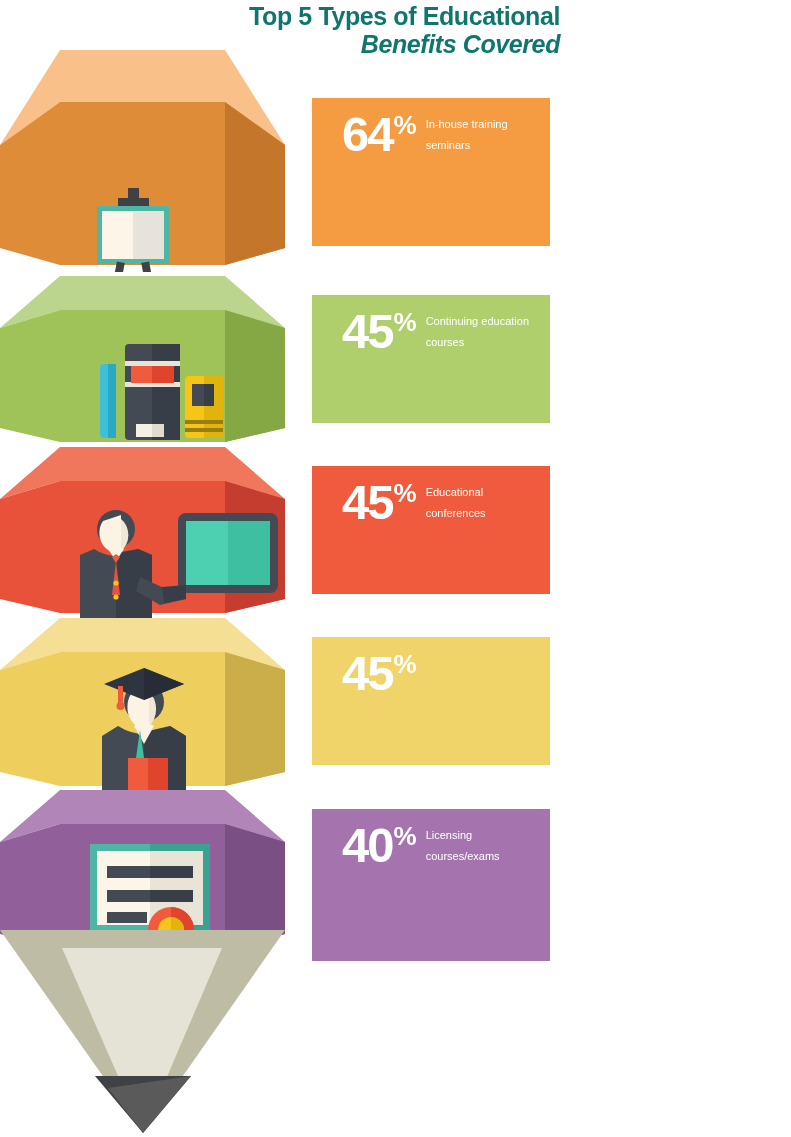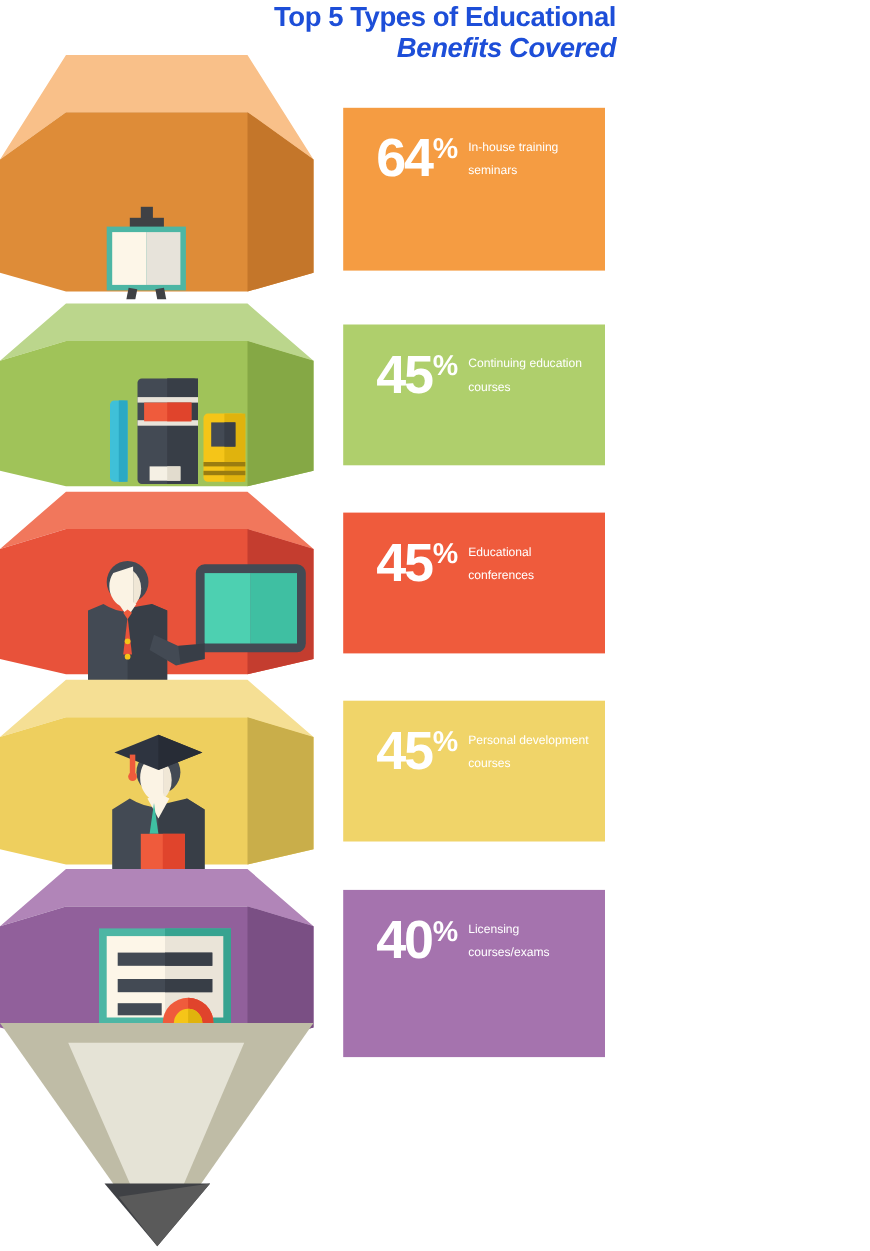--- a/index.html
+++ b/index.html
@@ -3,30 +3,30 @@
 <meta charset="utf-8">
 <style>
   html,body{margin:0;padding:0;background:#ffffff;}
   body{width:791px;height:1137px;position:relative;overflow:hidden;
        font-family:"Liberation Sans",sans-serif;}
 
   #stage{position:absolute;left:0;top:0;width:791px;height:1137px;}
 
   
   #title{position:absolute;left:150px;top:2px;width:410px;text-align:right;
-         color:#1d4ed8;font-weight:bold;font-size:25px;line-height:28px;
+         color:#0f766e;font-weight:bold;font-size:25px;line-height:28px;
          letter-spacing:-0.4px;}
   #title .l2{display:block;font-style:italic;}
 
   
   .seg{position:absolute;left:0;}
 
   
   .flag{position:absolute;color:#ffffff;}
-  .flag .inner{position:absolute;left:30px;top:24px;right:8px;
+  .flag .inner{position:absolute;left:30px;top:14px;right:8px;
                display:flex;align-items:flex-start;}
   .pct{font-size:49px;font-weight:bold;line-height:44px;letter-spacing:-2px;
        display:flex;align-items:flex-start;}
   .pct .num{display:inline-block;}
   .pct .sym{font-size:26px;line-height:26px;font-weight:bold;margin-left:1px;}
   .lbl{font-size:11px;line-height:20.5px;margin-left:11px;margin-top:2px;
        max-width:135px;font-weight:normal;}
 
   
   #note{position:absolute;left:295px;top:962px;width:490px;display:flex;}
@@ -161,21 +161,20 @@
         <rect x="24" y="104" width="40" height="46" fill="#EF5B3C"></rect>
         <rect x="44" y="104" width="20" height="46" fill="#E0442C"></rect>
       </g>
     </svg>
     <div class="flag" style="left:312px;top:25px;width:238px;height:128px;background:#F0D469;">
       <div class="inner">
         <div class="pct">
           <span class="num">45</span>
             <span class="sym">%</span>
         </div>
-        <div class="lbl">Personal development courses</div>
       </div>
     </div>
   </div>
 
   <div class="seg" id="seg4" style="top:784px;height:166px;">
     <svg class="svgwrap" width="300" height="172" viewBox="0 0 300 172">
       <polygon points="0,58 60,6 225,6 285,58 225,40 60,40" fill="#B185B8"></polygon>
       <polygon points="0,58 60,40 225,40 285,58 285,150 225,166 60,166 0,150" fill="#91609B"></polygon>
       <polygon points="225,40 285,58 285,150 225,166" fill="#7A4F84"></polygon>
       <g transform="translate(90,60)">

